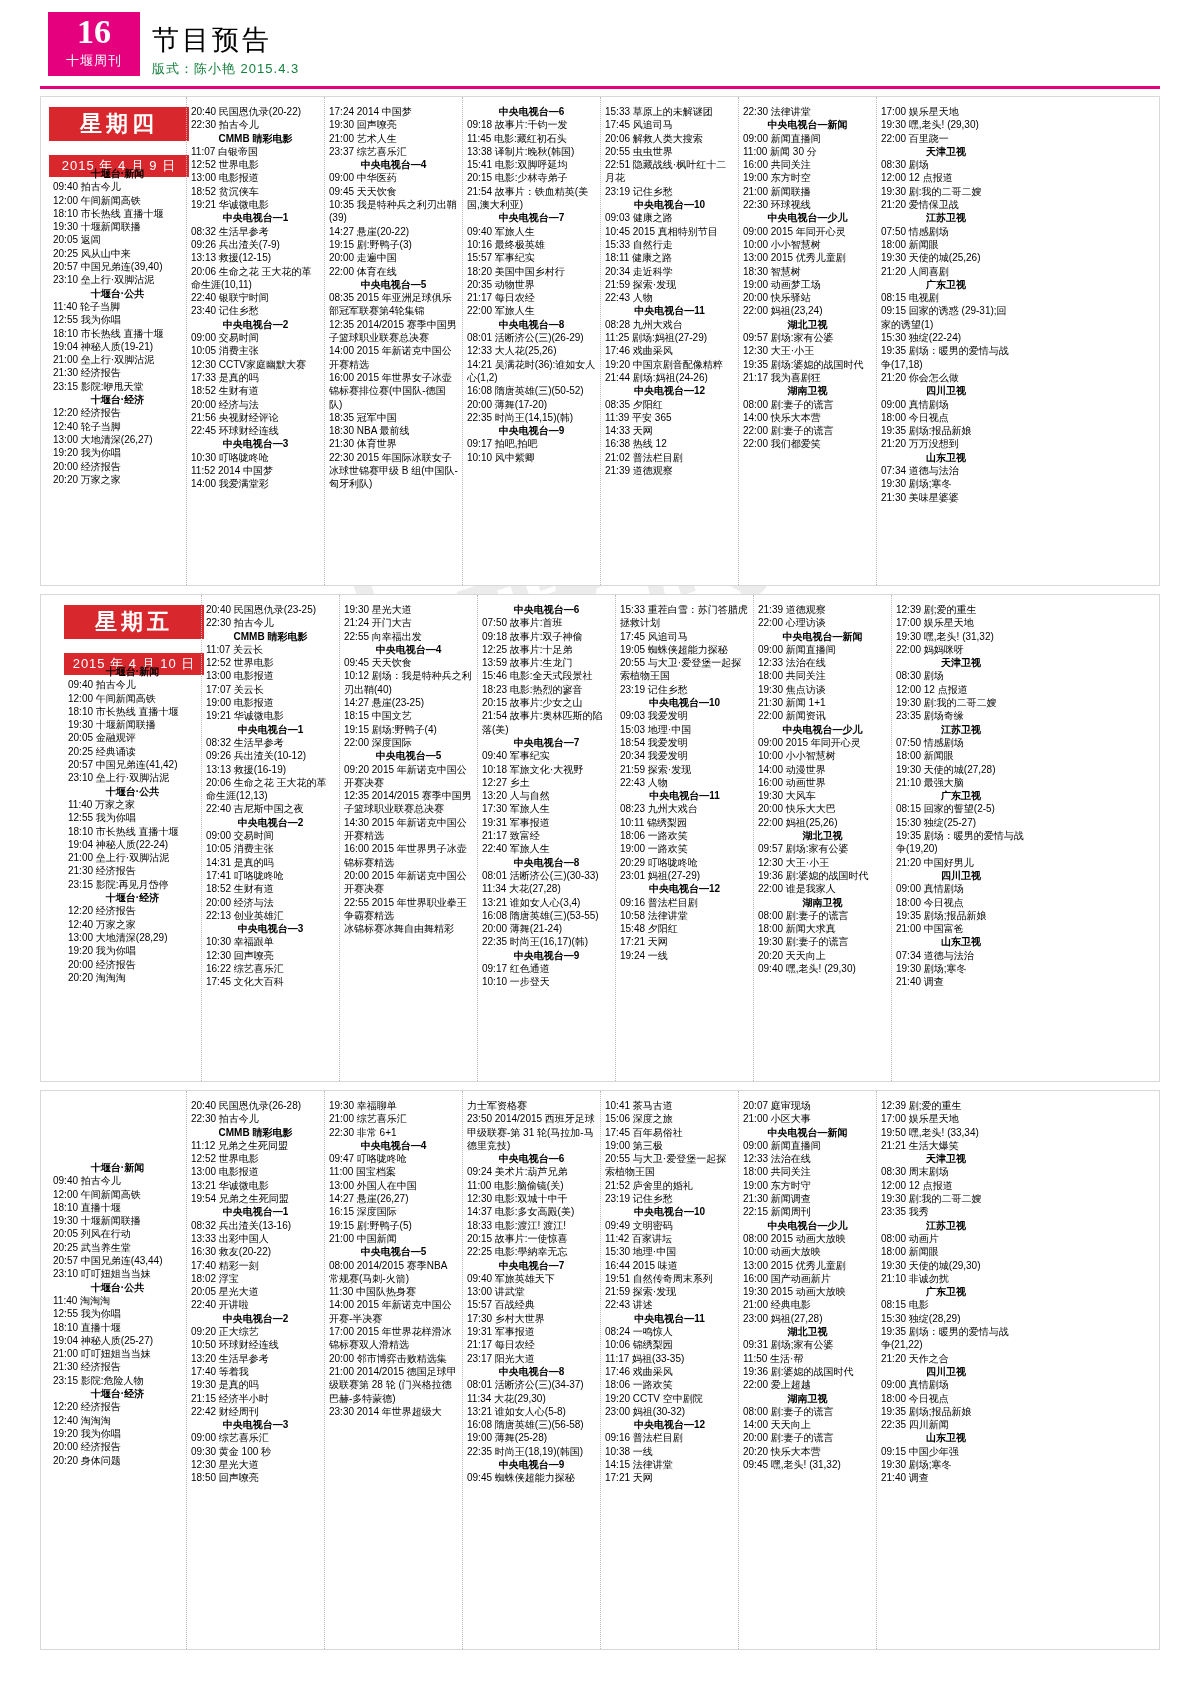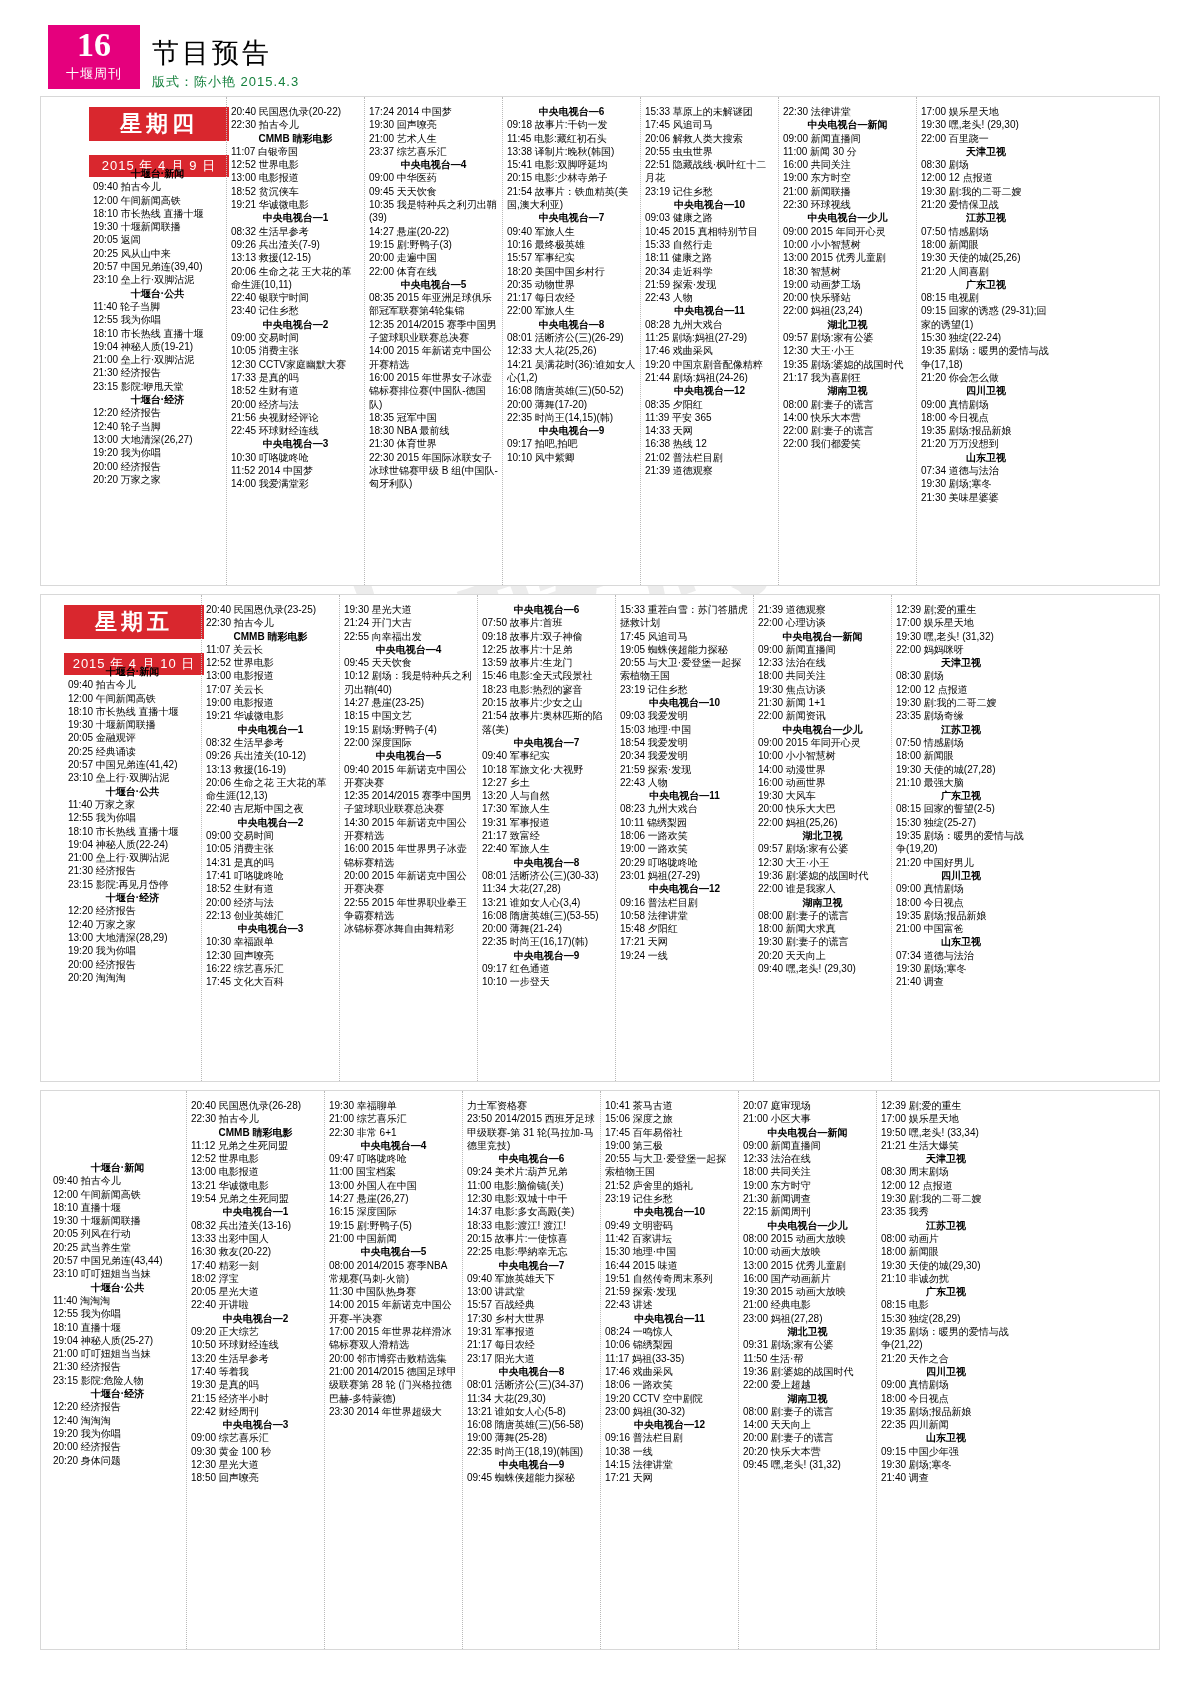--- a/index.html
+++ b/index.html
@@ -6,21 +6,21 @@
   body{
     width:1200px;height:1684px;
     background:#ffffff;
     font-family:"Liberation Sans","DejaVu Sans",sans-serif;
     color:#000;
     position:relative;
     overflow:hidden;
   }
   .page{position:relative;width:1200px;height:1684px;box-sizing:border-box;}
   
-  .masthead{position:absolute;left:0;top:13px;width:1023px;height:88px;}
+  .masthead{position:absolute;left:0;top:0;width:1023px;height:88px;}
   .mast-badge{
     position:absolute;left:48px;top:12px;width:92px;height:64px;
     background:#e5007d;color:#fff;text-align:center;
   }
   .mast-num{font-size:34px;line-height:40px;font-weight:bold;font-family:"Liberation Serif",serif;}
   .mast-sub{font-size:13px;line-height:18px;letter-spacing:1px;}
   .mast-title{
     position:absolute;left:152px;top:22px;font-size:27px;font-weight:normal;letter-spacing:3px;
   }
   .mast-credit{
@@ -34,21 +34,21 @@
     font-size:150px;font-weight:bold;color:rgba(120,120,120,0.14);
     transform:rotate(-20deg);white-space:nowrap;letter-spacing:10px;
     pointer-events:none;font-family:"Liberation Serif",serif;
   }
 
   
   .day{
     position:absolute;left:40px;width:1120px;
     border:1px solid #d8d8d8;box-sizing:border-box;background:#fff;
   }
-  #day-thu{top:96px;height:490px;padding-left:40px;}
+  #day-thu{top:96px;height:490px;}
   #day-fri{top:594px;height:488px;padding-left:15px;}
   #day-sat{top:1090px;height:560px;}
 
   .day-inner{position:relative;width:100%;height:100%;padding:8px 6px 4px 6px;box-sizing:border-box;}
 
   .daylabel{
     position:absolute;left:8px;top:10px;width:140px;text-align:center;
   }
   .daylabel .dl-name{
     background:#d9272e;color:#fff;font-size:22px;font-weight:bold;letter-spacing:4px;
@@ -362,21 +362,21 @@
             <div class="itm">21:24 开门大吉</div>
             <div class="itm">22:55 向幸福出发</div>
             <div class="itm h">中央电视台—4</div>
             <div class="itm">09:45 天天饮食</div>
             <div class="itm wrap">10:12 剧场：我是特种兵之利刃出鞘(40)</div>
             <div class="itm wrap">14:27 悬崖(23-25)</div>
             <div class="itm">18:15 中国文艺</div>
             <div class="itm wrap">19:15 剧场:野鸭子(4)</div>
             <div class="itm">22:00 深度国际</div>
             <div class="itm h">中央电视台—5</div>
-            <div class="itm wrap">09:40 2015 年新诺克中国公开赛决赛</div>
+            <div class="itm wrap">09:20 2015 年新诺克中国公开赛决赛</div>
             <div class="itm wrap">12:35 2014/2015 赛季中国男子篮球职业联赛总决赛</div>
             <div class="itm wrap">14:30 2015 年新诺克中国公开赛精选</div>
             <div class="itm wrap">16:00 2015 年世界男子冰壶锦标赛精选</div>
             <div class="itm wrap">20:00 2015 年新诺克中国公开赛决赛</div>
             <div class="itm wrap">22:55 2015 年世界职业拳王争霸赛精选</div>
             <div class="itm">冰锦标赛冰舞自由舞精彩</div>
           </div>
           <div class="col">
             <div class="itm h">中央电视台—6</div>
             <div class="itm">07:50 故事片:首班</div>

